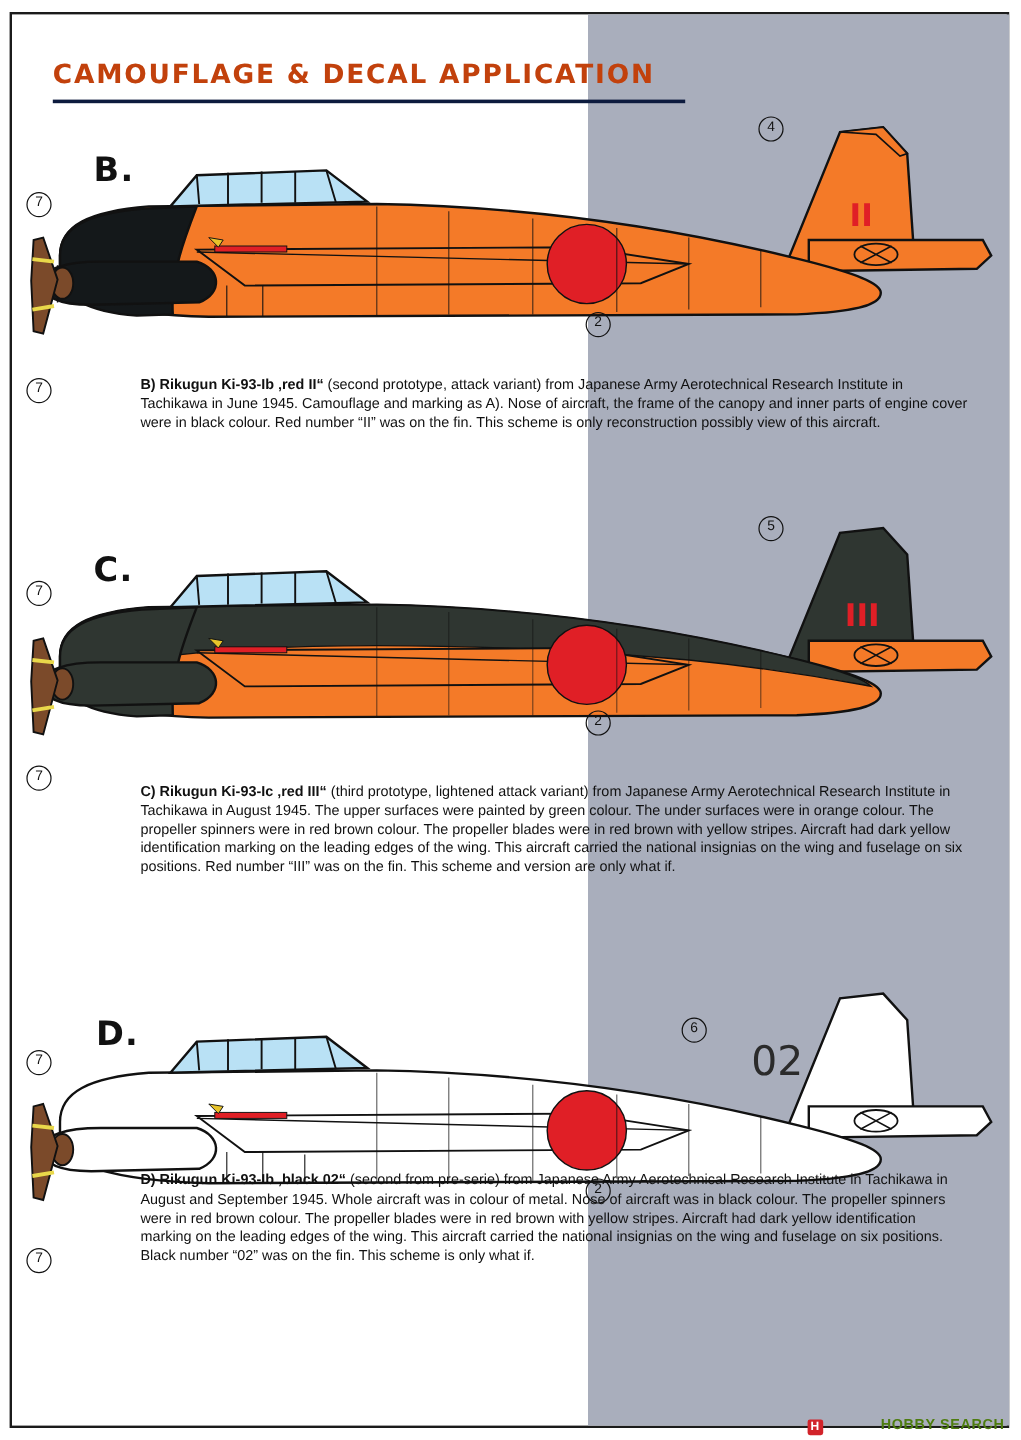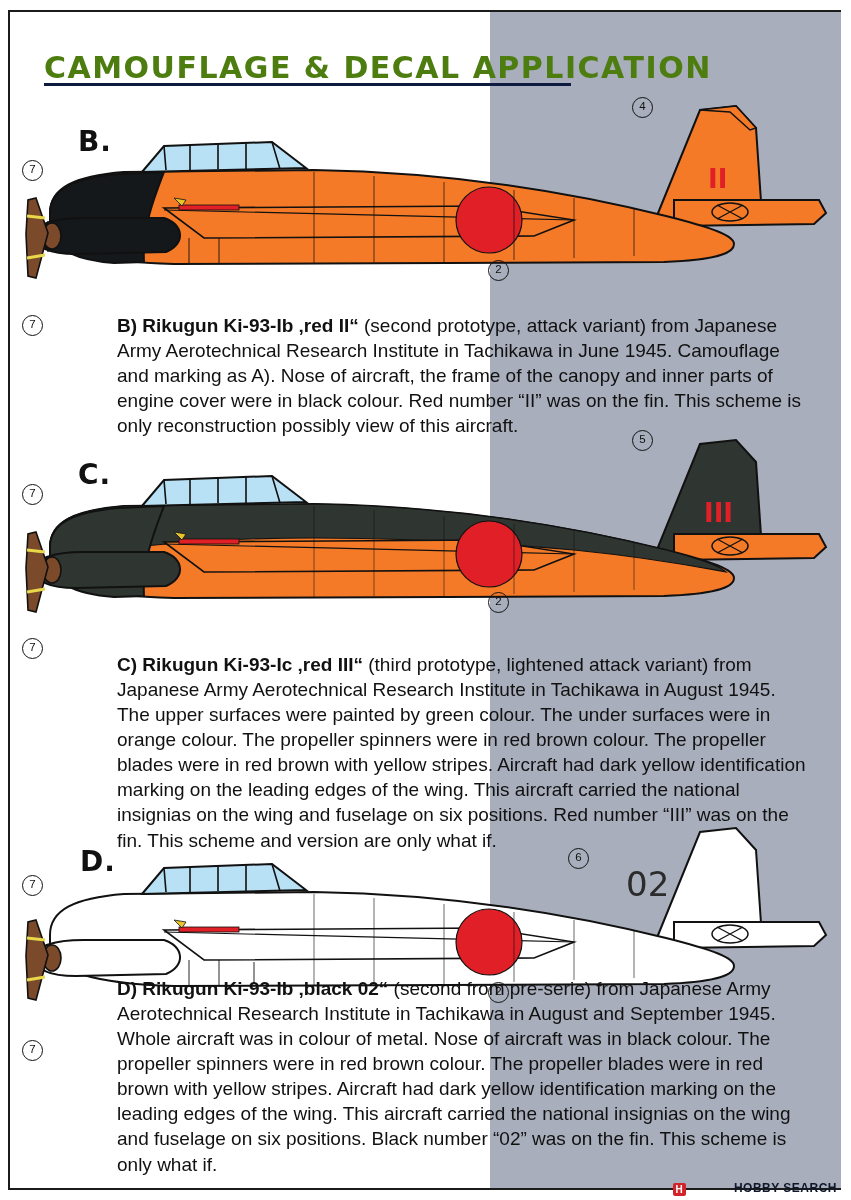--- a/index.html
+++ b/index.html
@@ -1,33 +1,33 @@
 <!DOCTYPE html>
 <html><head>
 <meta charset="utf-8">
 <style>
   html,body{margin:0;padding:0;background:#ffffff;}
   body{width:851px;height:1200px;font-family:"Liberation Sans",sans-serif;position:relative;overflow:hidden;}
   .page{position:absolute;left:0;top:0;width:851px;height:1200px;background:#fff;}
   .frame{position:absolute;left:8px;top:10px;width:833px;height:1180px;border:2px solid #1b1b1b;box-sizing:border-box;background:#fff;}
   .shade{position:absolute;left:480px;top:0;width:351px;height:1176px;background:#a9aebc;}
-  .title{position:absolute;left:44px;top:50px;font-family:"DejaVu Sans",sans-serif;font-weight:bold;font-size:30px;letter-spacing:1.5px;color:#4d7c0f;white-space:nowrap;}
+  .title{position:absolute;left:44px;top:50px;font-family:"DejaVu Sans",sans-serif;font-weight:bold;font-size:22px;letter-spacing:1.5px;color:#c2410c;white-space:nowrap;}
   .title-underline{position:absolute;left:44px;top:83px;width:527px;height:3px;background:#0d1b3e;}
 
   .bigletter{position:absolute;font-family:"DejaVu Sans",sans-serif;font-weight:bold;font-size:28px;color:#111;letter-spacing:1px;}
-  .para{position:absolute;font-size:19px;line-height:1.32;color:#111;}
+  .para{position:absolute;font-size:12px;line-height:1.32;color:#111;}
   .para b{font-weight:bold;}
 
   .callout{position:absolute;width:19px;height:19px;border:1.4px solid #111;border-radius:50%;background:transparent;font-size:11.5px;line-height:17px;text-align:center;color:#111;}
   .callout.onshade{background:transparent;}
 
   svg{display:block;}
   .footer{position:absolute;right:14px;bottom:4px;font-size:12px;color:#6a6f7a;letter-spacing:.5px;}
   .footer .mark{display:inline-block;width:13px;height:13px;background:#d2232a;color:#fff;font-size:10px;line-height:13px;text-align:center;border-radius:2px;margin-right:4px;font-weight:bold;vertical-align:-1px;}
-  .footer b{font-weight:bold;color:#0f172a;padding-left:44px;}
+  .footer b{font-weight:bold;color:#4d7c0f;padding-left:44px;}
 </style>
 </head>
 <body>
 
 <div class="page">
   <div class="frame">
     <div class="shade"></div>
   </div>
 
   <div class="title">CAMOUFLAGE &amp; DECAL APPLICATION</div>

